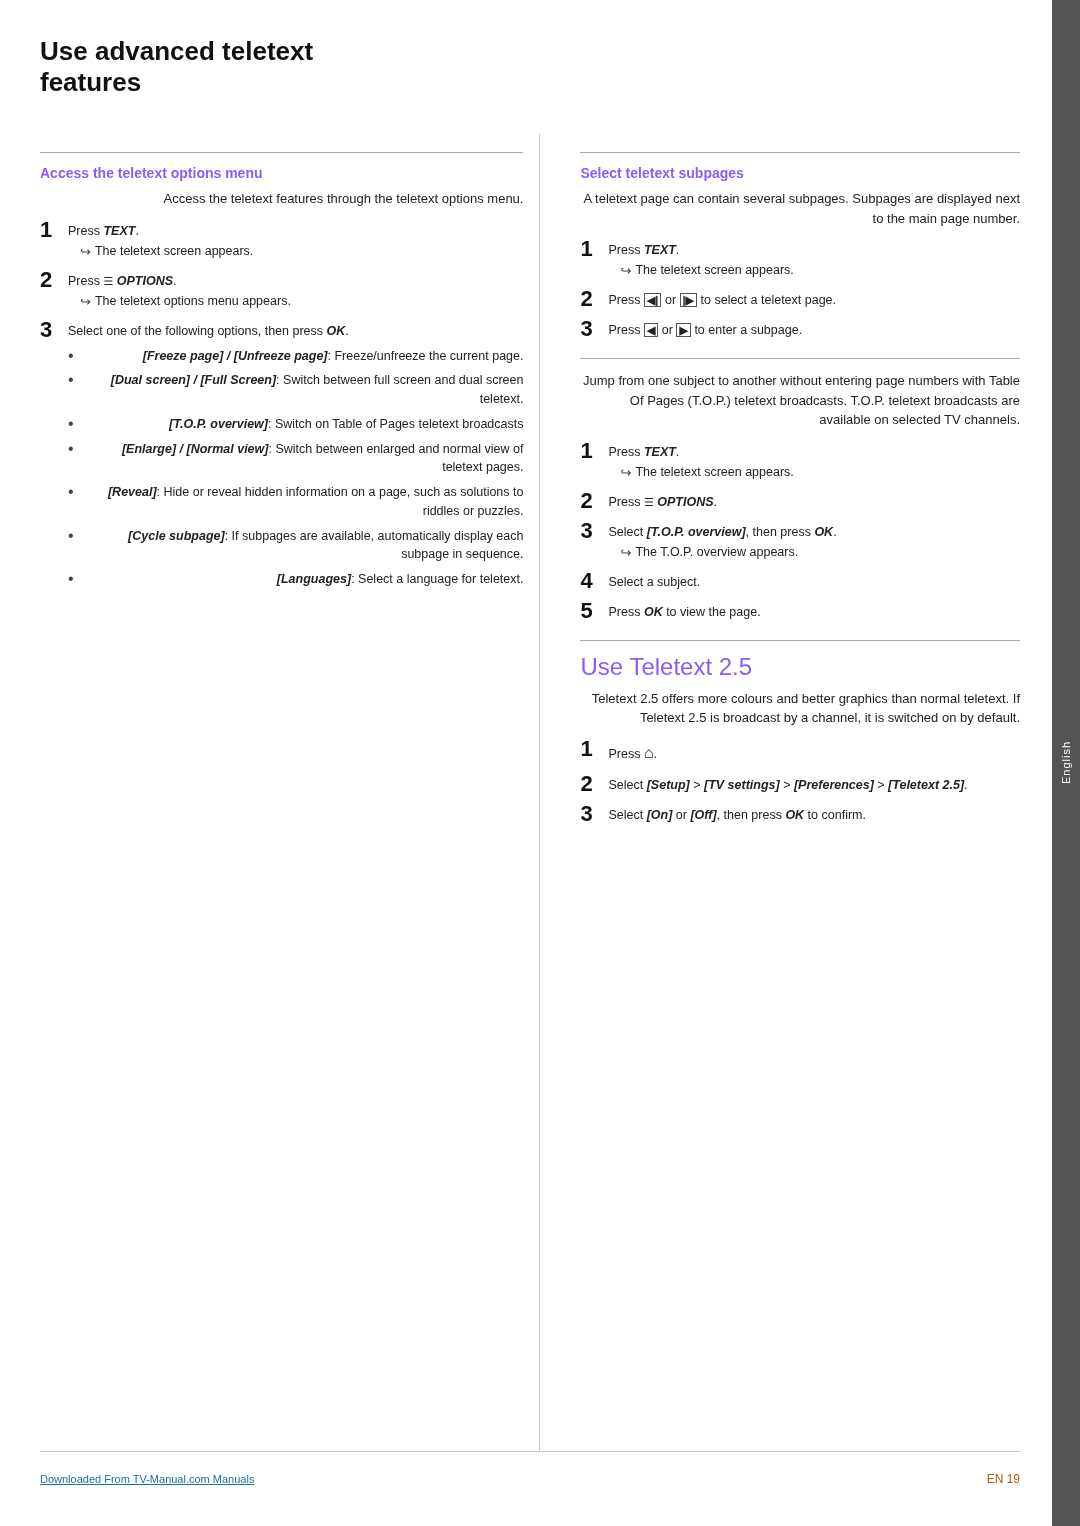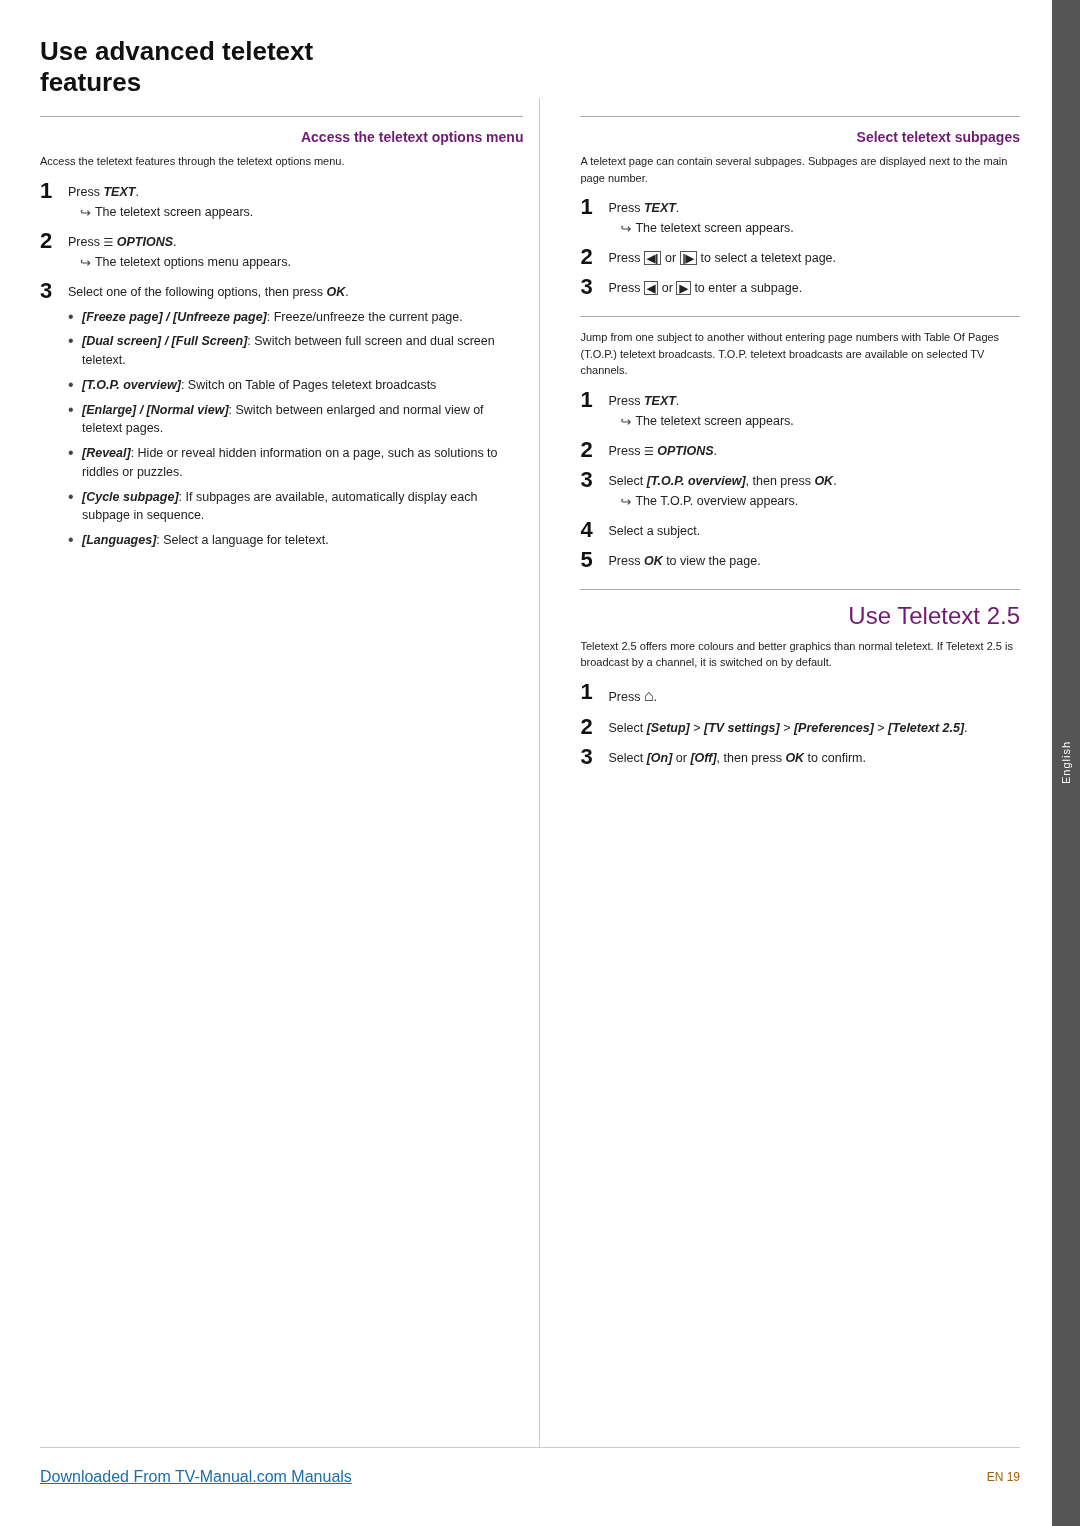--- a/index.html
+++ b/index.html
@@ -51,40 +51,40 @@
       border-right: 1px solid #ccc;
     }
     .right-column {
       flex: 1;
       padding-left: 8px;
     }
     .page-title {
       font-size: 26px;
       font-weight: bold;
       line-height: 1.2;
-      margin-bottom: 0;
+      margin-bottom: 36px;
       color: #111;
     }
     .section-divider {
       border: none;
       border-top: 1px solid #aaa;
       margin: 18px 0 12px 0;
     }
     .section-heading {
       font-size: 14px;
       font-weight: bold;
       margin-bottom: 8px;
-      color: #701a75;
-      text-align: right;
+      color: #8b5cf6;
     }
     .section-intro {
-      font-size: 11px;
+      font-size: 13px;
       line-height: 1.5;
       margin-bottom: 10px;
       color: #222;
+      text-align: right;
     }
     .step-list {
       list-style: none;
       padding: 0;
     }
     .step-item {
       display: flex;
       align-items: flex-start;
       margin-bottom: 8px;
     }
@@ -133,32 +133,33 @@
       line-height: 1.5;
     }
     .bullet-dot {
       min-width: 14px;
       font-size: 16px;
       line-height: 1.1;
       color: #444;
     }
     .bullet-text {
       flex: 1;
+      text-align: right;
     }
     .footer {
       display: flex;
       justify-content: space-between;
       align-items: center;
       padding-top: 20px;
       border-top: 1px solid #ccc;
       margin-top: auto;
     }
     .footer-link {
       color: #1a6fa8;
-      font-size: 16px;
+      font-size: 11px;
       text-decoration: underline;
     }
     .footer-page {
       font-size: 12px;
       color: #a16207;
     }
     .right-section {
       margin-bottom: 18px;
     }
     .right-section:last-child {

